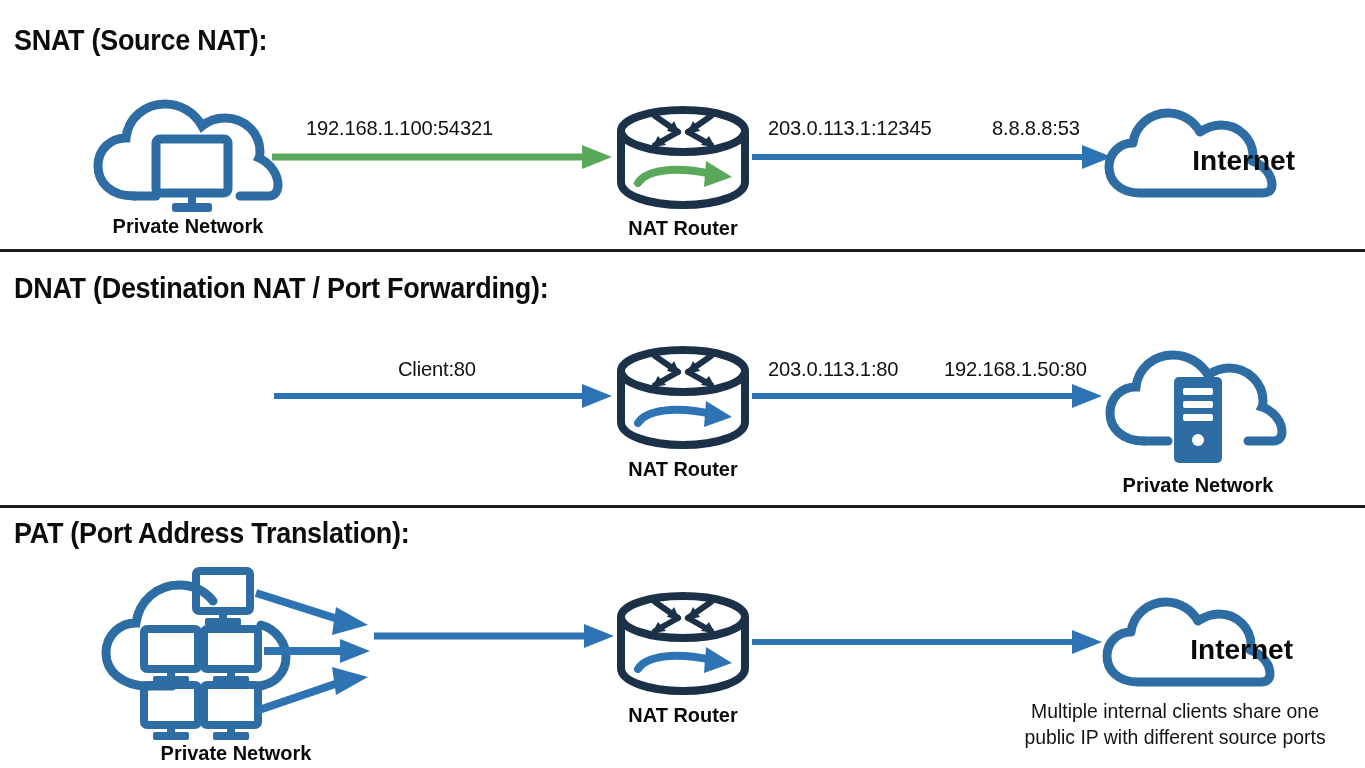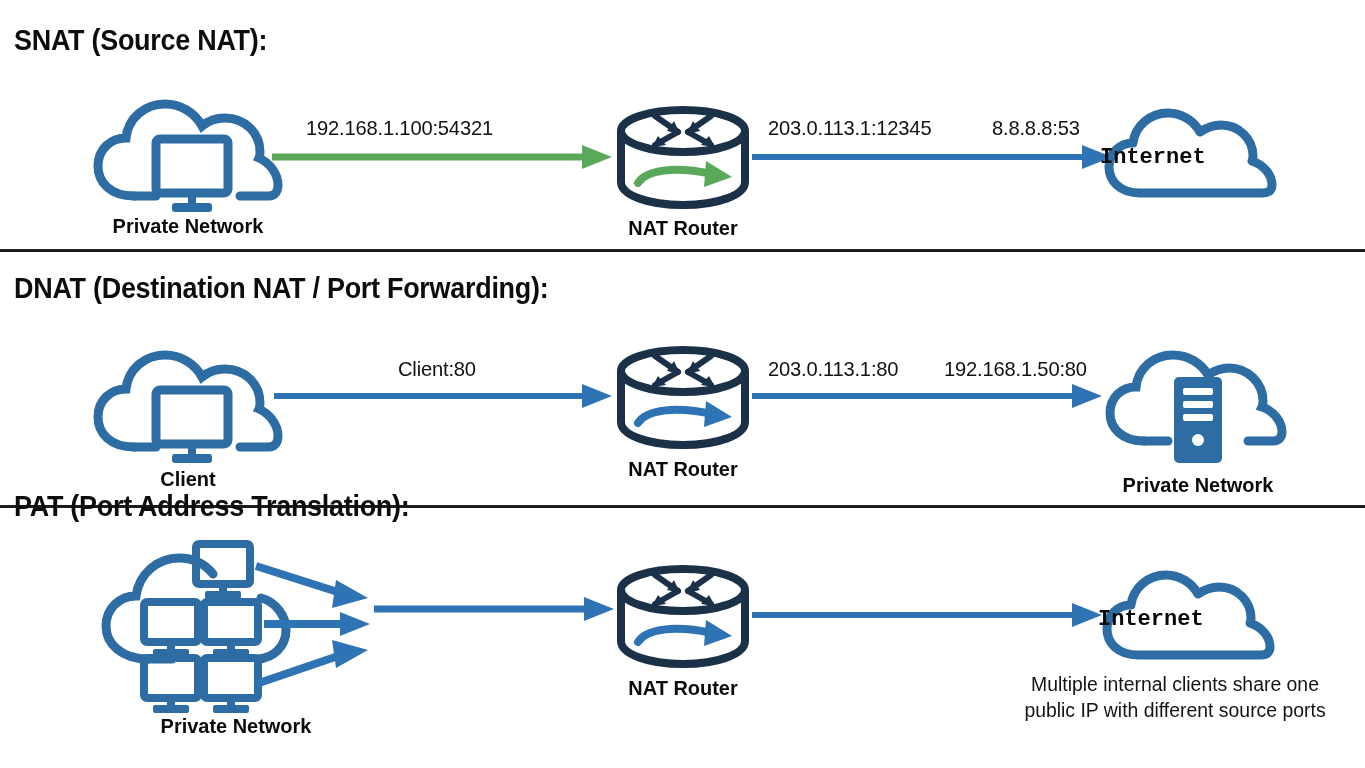--- a/index.html
+++ b/index.html
@@ -7,21 +7,21 @@
     width:1365px;height:768px;
     background:#ffffff;
     font-family:"Liberation Sans","DejaVu Sans",sans-serif;
     color:#111111;
     overflow:hidden;
     position:relative;
   }
   .section{position:absolute;left:0;width:1365px;}
   #sec-snat{top:16px;height:176px;}
   #sec-dnat{top:259px;height:256px;}
-  #sec-pat{top:478px;height:213px;}
+  #sec-pat{top:505px;height:213px;}
 
   .divider{
     position:absolute;left:0;width:1365px;height:0;
     border-top:3px solid #1c1c1c;
   }
   #div-1{top:249px;}
   #div-2{top:505px;}
 
   .heading{
     position:absolute;
@@ -41,26 +41,25 @@
     text-align:center;
     font-weight:bold;
     font-size:21px;
     color:#0a0a0a;
     white-space:nowrap;
     transform:scaleX(0.95);
   }
   .cloud-text{
     position:absolute;
     width:100%;
-    text-align:left;
+    text-align:right;
     font-weight:bold;
-    font-size:22px;
+    font-size:28px;
     color:#0a0a0a;
     white-space:nowrap;
-    font-family:Liberation Mono, monospace;
   }
 
   .edge-label{
     position:absolute;
     font-size:21px;
     color:#111111;
     white-space:nowrap;
     letter-spacing:-0.2px;
     transform:scaleX(0.96);
     transform-origin:left center;
@@ -142,32 +141,20 @@
     <div class="cloud-text" style="top:44px;">Internet</div>
   </div>
 </div>
 
 <div class="divider" id="div-1"></div>
 
 <div class="section" id="sec-dnat">
 
   <div class="heading" style="left:14px;top:13px;">DNAT (Destination NAT / Port Forwarding):</div>
 
-  <div class="node" style="left:88px;top:76px;width:200px;height:130px;">
-    <svg width="200" height="130" viewBox="0 0 200 130">
-      <path d="M46 112 C22 112 10 98 10 82 C10 65 23 54 38 54 C40 34 57 20 77 20
-               C93 20 107 29 114 42 C120 37 128 34 137 34 C157 34 172 49 172 68
-               C172 70 172 72 171 74 C182 79 190 90 190 101 C190 107 187 112 181 112 L152 112" fill="none" stroke="#2e6da4" stroke-width="9" stroke-linecap="round"></path>
-      <path d="M46 112 L68 112" fill="none" stroke="#2e6da4" stroke-width="9" stroke-linecap="round"></path>
-      <rect x="68" y="55" width="72" height="54" rx="4" fill="none" stroke="#2e6da4" stroke-width="9"></rect>
-      <rect x="100" y="109" width="8" height="11" fill="#2e6da4"></rect>
-      <rect x="84" y="119" width="40" height="9" rx="3" fill="#2e6da4"></rect>
-    </svg>
-    <div class="node-label" style="top:132px;">Client</div>
-  </div>
 
   <div class="node" style="left:274px;top:124px;width:338px;height:26px;">
     <svg width="338" height="26" viewBox="0 0 338 26">
       <line x1="0" y1="13" x2="310" y2="13" stroke="#2e74b5" stroke-width="6"></line>
       <polygon points="308,1 338,13 308,25" fill="#2e74b5"></polygon>
     </svg>
   </div>
   <div class="edge-label" style="left:398px;top:98px;">Client:80</div>
 
   <div class="node" style="left:608px;top:85px;width:150px;height:110px;">

